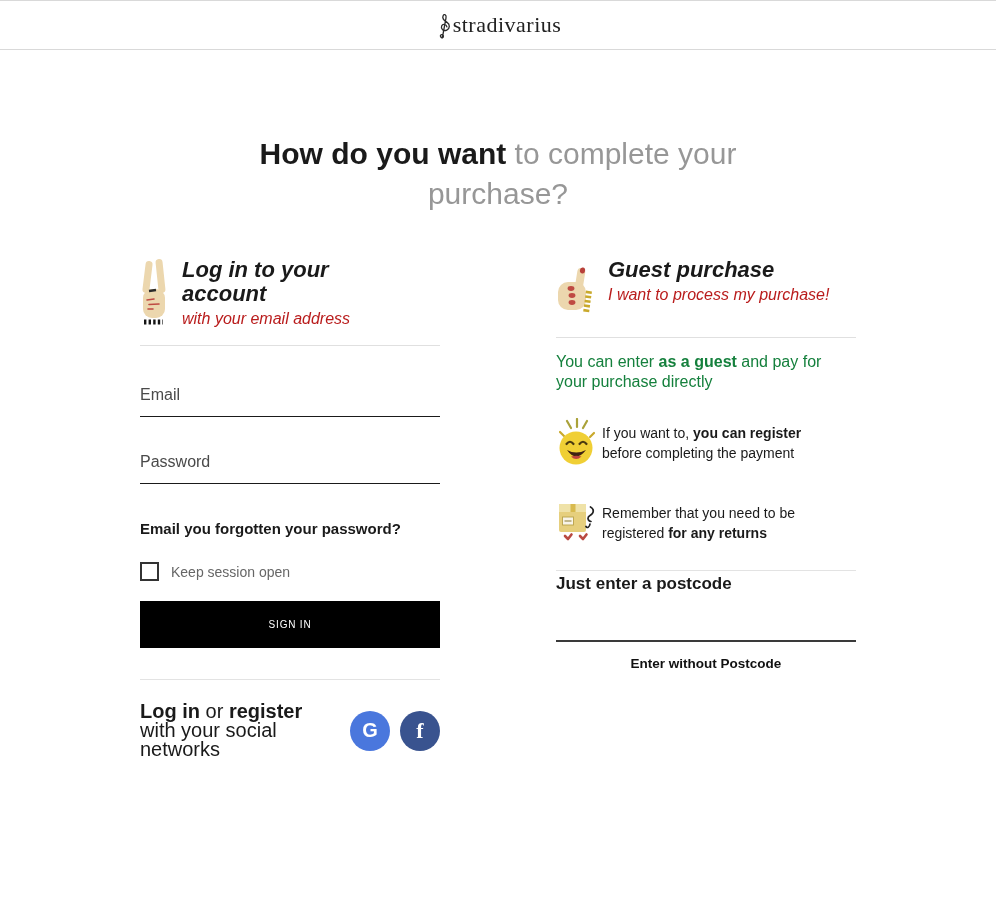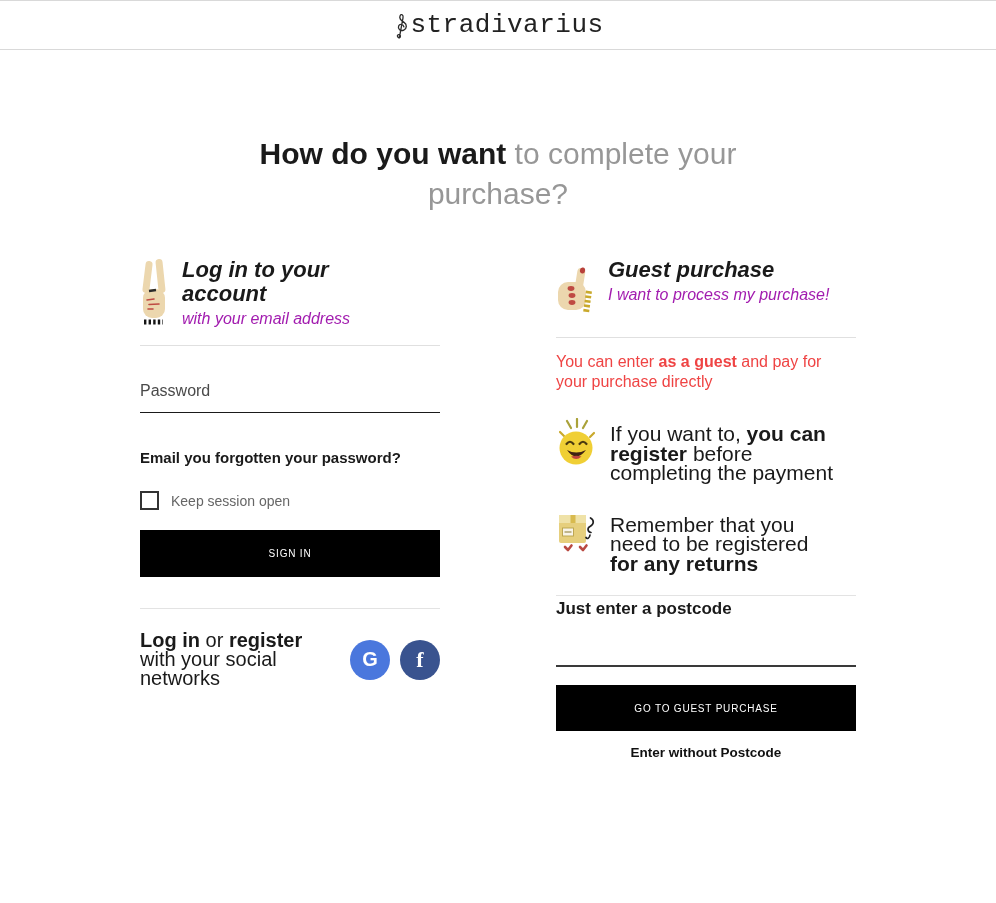--- a/index.html
+++ b/index.html
@@ -9,42 +9,42 @@
     font-family: "Liberation Sans", "DejaVu Sans", sans-serif;
     color: #1a1a1a; overflow: hidden;
   }
   
   .topbar {
     height: 50px; border-top: 1px solid #d9d9d9; border-bottom: 1px solid #d9d9d9;
     display: flex; align-items: center; justify-content: center;
   }
   .logo { display: flex; align-items: center; gap: 1px; cursor: pointer; }
   .logo-text {
-    font-family: Liberation Mono, monospace;
-    font-size: 26px; color: #222; letter-spacing: 0.5px;
+    font-family: Liberation Serif, serif;
+    font-size: 22px; color: #222; letter-spacing: 0.5px;
   }
   
   .page-title {
     margin: 84px auto 0; width: 600px; text-align: center;
     font-size: 30px; line-height: 40px; font-weight: 700; color: #1a1a1a;
   }
   .page-title .light { color: #979797; font-weight: 400; }
   
   .columns {
     width: 716px; margin: 44px auto 0;
     display: flex; justify-content: space-between; align-items: flex-start;
   }
   .col { width: 300px; }
   .section-head {
     display: flex; align-items: flex-start;
     border-bottom: 1px solid #e0e0e0; padding-bottom: 9px; min-height: 80px;
   }
   .head-text { padding-left: 12px; font-style: italic; }
   .section-head h2 { font-size: 22px; line-height: 24px; font-weight: 700; color: #1a1a1a; }
-  .section-head .sub { font-size: 16px; color: #a21caf; margin-top: 4px; font-weight: 400; }
+  .section-head .sub { font-size: 16px; color: #b91c1c; margin-top: 4px; font-weight: 400; }
   .login-h2 { max-width: 185px; }
   
   .field-input {
     display: block; width: 100%; border: none; border-bottom: 1px solid #1a1a1a;
     font-size: 16px; color: #444; padding: 6px 0 12px; outline: none;
     font-family: "Liberation Sans", "DejaVu Sans", sans-serif; background: transparent;
   }
   .field-input::placeholder { color: #4a4a4a; opacity: 1; }
   .f-email { margin-top: 34px; }
   .f-password { margin-top: 30px; }
@@ -66,25 +66,25 @@
   .social-text b { font-weight: 700; }
   .social-icons { display: flex; gap: 10px; margin-left: auto; }
   .circle-btn {
     width: 40px; height: 40px; border-radius: 50%; border: none; cursor: pointer;
     color: #fff; font-size: 20px; font-weight: 700; display: flex; align-items: center; justify-content: center;
     font-family: "Liberation Sans", "DejaVu Sans", sans-serif;
   }
   .g-btn { background: #4a77dd; }
   .f-btn { background: #39538f; font-family: "Liberation Serif", serif; font-size: 22px; }
   
-  .intro { margin-top: 14px; font-size: 16px; line-height: 20px; color: #ef4444; }
+  .intro { margin-top: 14px; font-size: 16px; line-height: 20px; color: #15803d; }
   .intro b, .point-text b { font-weight: 700; }
   .point { display: flex; align-items: flex-start; margin-top: 26px; }
   .point-icon { flex: 0 0 40px; }
-  .point-text { margin-left: 12px; font-size: 21px; line-height: 19.5px; color: #1a1a1a; padding-top: 6px; max-width: 225px; }
+  .point-text { margin-left: 4px; font-size: 14px; line-height: 19.5px; color: #1a1a1a; padding-top: 6px; max-width: 225px; }
   .guest-divider { border: none; border-top: 1px solid #e3e3e3; margin-top: 22px; }
   .postcode-heading { margin-top: 3px; font-size: 17px; font-weight: 700; color: #1a1a1a; }
   .postcode-input {
     display: block; width: 100%; border: none; border-bottom: 2px solid #3a3a3a;
     height: 44px; margin-top: 4px; outline: none; font-size: 16px; background: transparent;
     font-family: "Liberation Sans", "DejaVu Sans", sans-serif;
   }
   .go-btn { height: 46px; margin-top: 18px; }
   .enter-without {
     display: block; margin-top: 14px; text-align: center;
@@ -120,20 +120,21 @@
           <path d="M7 42 L14 41 M9 46.5 L19 46 M8 51 L13 51" stroke="#bf4a42" stroke-width="1.6" stroke-linecap="round"></path>
           <line x1="4" y1="64" x2="23" y2="64" stroke="#141414" stroke-width="5" stroke-dasharray="2.4 2.2"></line>
         </svg>
       </span>
       <div class="head-text">
         <h2 class="login-h2">Log in to your account</h2>
         <div class="sub">with your email address</div>
       </div>
     </div>
 
+    <input class="field-input f-email" type="text" placeholder="Email" style="">
     <input class="field-input f-password" type="password" placeholder="Password" style="">
 
     <a href="#" class="forgot">Email you forgotten your password?</a>
 
     <div class="keep-row">
       <span class="checkbox"></span>
       <span class="keep-label">Keep session open</span>
     </div>
 
     <button class="btn-black">SIGN IN</button>
@@ -199,18 +200,17 @@
       </span>
       <div class="point-text"><span>Remember that you need to be registered </span><b>for any returns</b><span></span></div>
     </div>
 
     <hr class="guest-divider">
 
     <h3 class="postcode-heading">Just enter a postcode</h3>
 
     <input class="postcode-input" type="text" style="">
 
-    <button class="btn-black go-btn">GO TO GUEST PURCHASE</button>
 
     <a href="#" class="enter-without">Enter without Postcode</a>
   </section>
 
 </main>
 
 </body></html>

